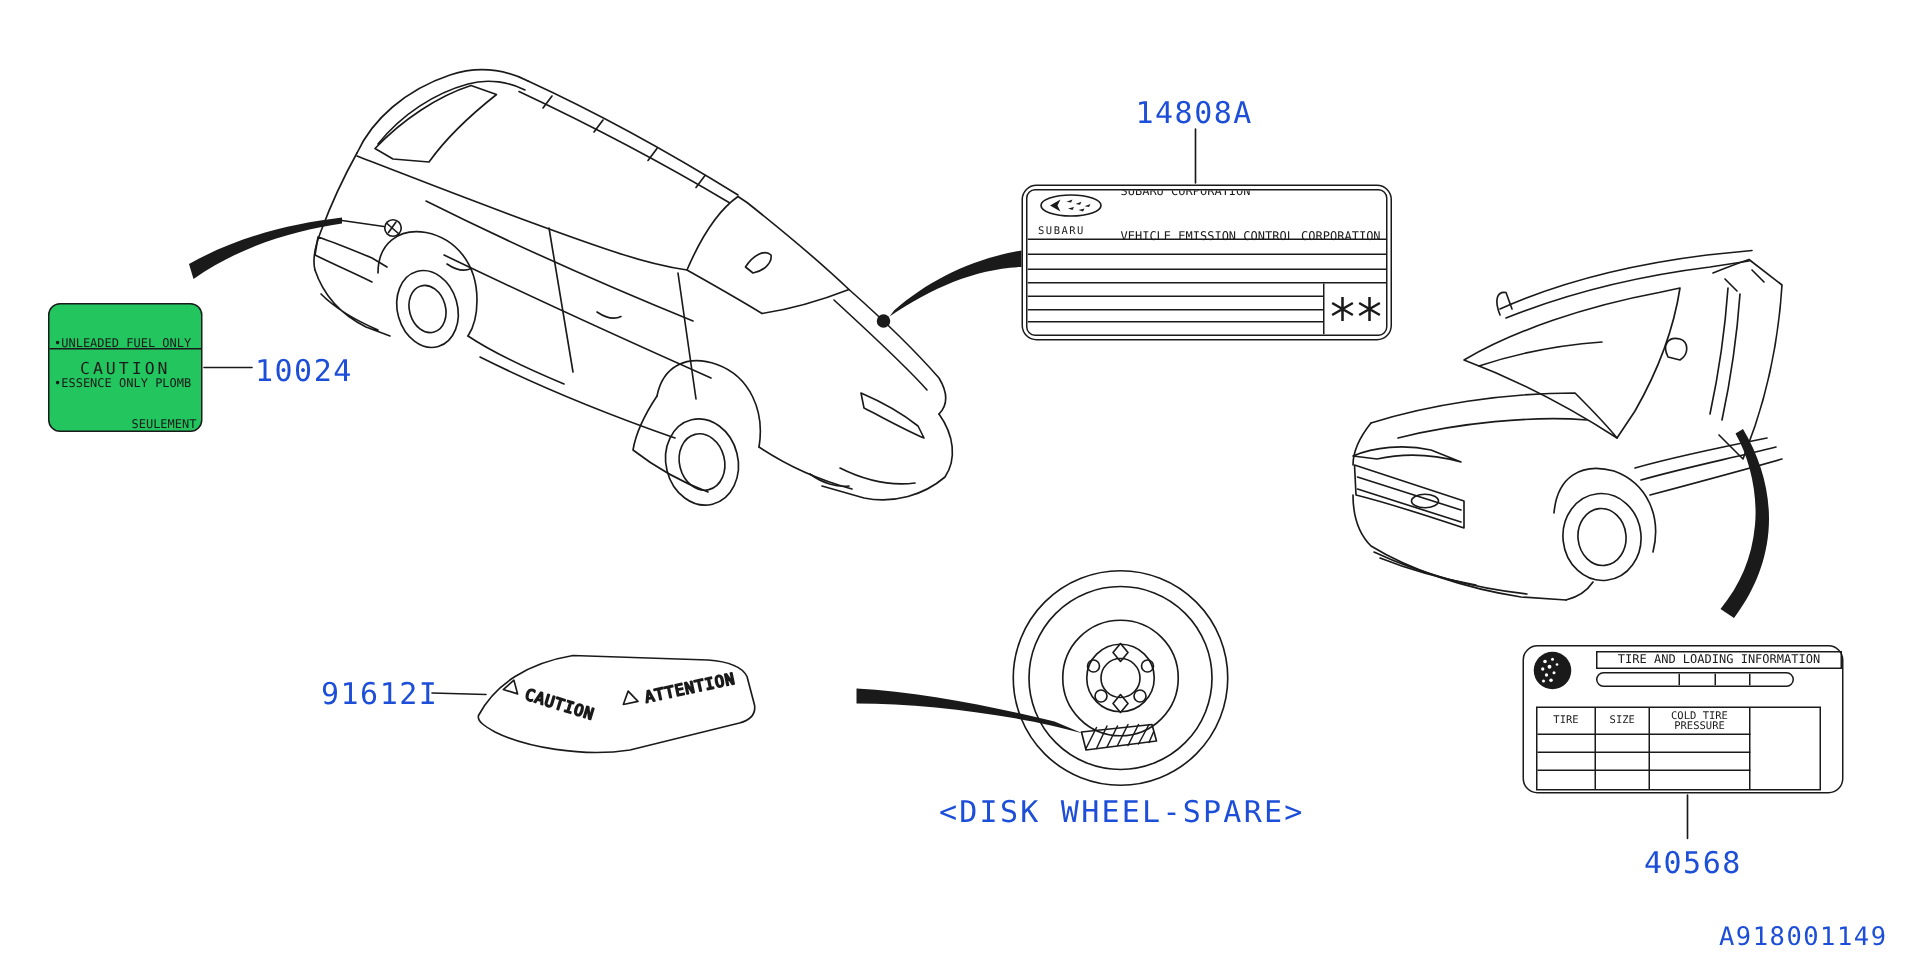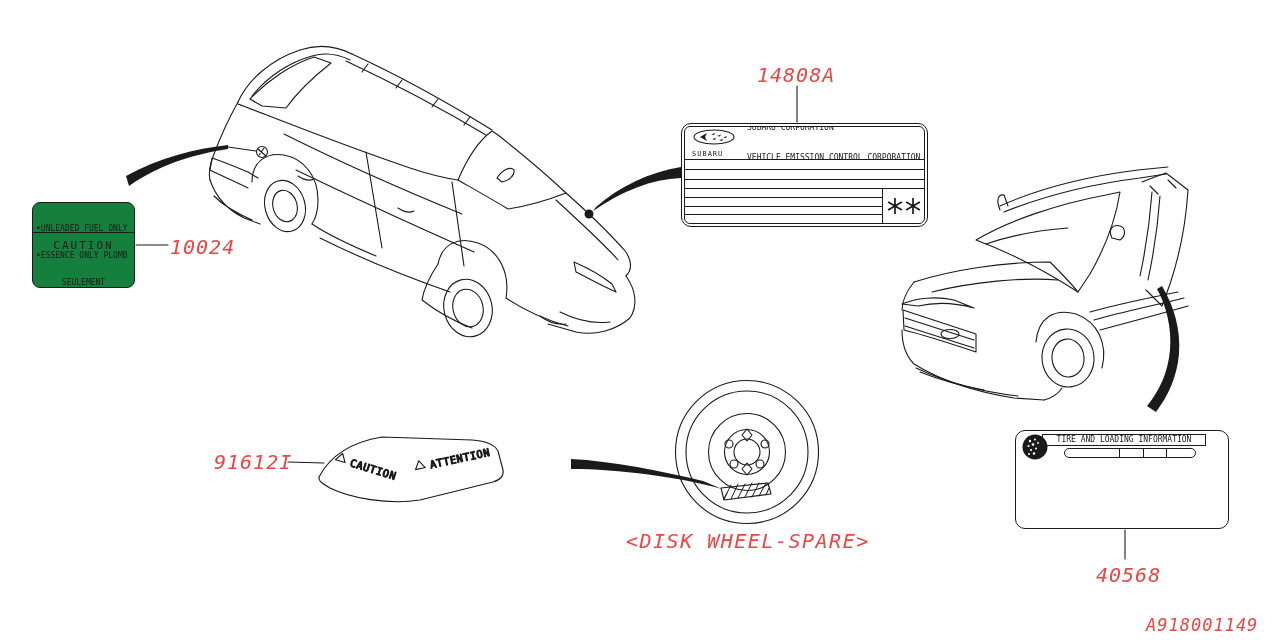--- a/index.html
+++ b/index.html
@@ -7,30 +7,30 @@
   body {
     position: relative;
     background: #ffffff;
     font-family: "DejaVu Sans Mono", monospace;
     color: #1a1a1a;
     overflow: hidden;
   }
   svg text { font-family: "DejaVu Sans Mono", monospace; fill:#1a1a1a; }
 
   
-  .pn { position:absolute; font-size:20px; letter-spacing:1px; white-space:pre; color:#ef4444;font-style:italic; }
+  .pn { position:absolute; font-size:20px; letter-spacing:1px; white-space:pre; color:#1d4ed8; }
 
   
   .fuel-label {
     position:absolute; left:32px; top:202px; width:103px; height:86px;
-    border:1.3px solid #1a1a1a; border-radius:8px; background:#15803d;
+    border:1.3px solid #1a1a1a; border-radius:8px; background:#22c55e;
   }
   .fuel-top { height:30px; border-bottom:1.3px solid #1a1a1a; padding:3px 3px 0 3px;
               font-size:8px; line-height:9px; white-space:pre; }
-  .fuel-top .r { text-align:center; }
+  .fuel-top .r { text-align:right; }
   .fuel-caution { text-align:center; font-size:11px; letter-spacing:2px; padding-top:6px; }
 
   
   .emission-label {
     position:absolute; left:681px; top:123px; width:247px; height:104px;
     border:1.3px solid #1a1a1a; border-radius:10px; padding:2px; background:#fff;
   }
   .emission-inner { width:100%; height:100%; border:1px solid #1a1a1a; border-radius:6px;
                     display:flex; flex-direction:column; overflow:hidden; }
   .em-header { height:33px; border-bottom:1px solid #1a1a1a; display:flex; align-items:center; }
@@ -44,21 +44,21 @@
   .em-brow { flex:1; border-bottom:1px solid #1a1a1a; }
   .em-brow:last-child { border-bottom:none; }
   .em-bright { width:42px; border-left:1px solid #1a1a1a; display:flex; align-items:center; justify-content:center; }
 
   
   .tire-label {
     position:absolute; left:1015px; top:430px; width:214px; height:99px;
     border:1.3px solid #1a1a1a; border-radius:10px; background:#fff;
   }
   .tl-circle { position:absolute; left:6px; top:3px; }
-  .tl-titlebar { position:absolute; left:26px; top:3px; width:164px; height:12px;
+  .tl-titlebar { position:absolute; left:48px; top:3px; width:164px; height:12px;
                  border:1px solid #1a1a1a; text-align:center; font-size:8px; line-height:10px;
                  letter-spacing:0px; white-space:pre; }
   .tl-pill { position:absolute; left:48px; top:17px; width:132px; height:10px;
              border:1px solid #1a1a1a; border-radius:5px; display:flex; overflow:hidden; }
   .tl-pill div { border-right:1px solid #1a1a1a; }
   .tl-pill div:last-child { border-right:none; }
   .tl-table { position:absolute; left:8px; top:40px; width:190px; height:56px;
               border:1px solid #1a1a1a; display:grid;
               grid-template-columns:39px 36px 67px 1fr;
               grid-template-rows:18px 12px 12px 1fr; }
@@ -247,20 +247,38 @@
       </g>
     </svg>
   </div>
   <div class="tl-titlebar">TIRE AND LOADING INFORMATION</div>
   <div class="tl-pill">
     <div style="width:55px"></div>
     <div style="width:24px"></div>
     <div style="width:23px"></div>
     <div style="flex:1"></div>
   </div>
+  <div class="tl-table">
+    <div class="tl-cell">TIRE</div>
+    <div class="tl-cell">SIZE</div>
+    <div class="tl-cell">
+      <div>COLD TIRE</div>
+      <div>PRESSURE</div>
+    </div>
+    <div class="tl-cell tl-merged norb" style="border-right:none"></div>
+    <div class="tl-cell"></div>
+    <div class="tl-cell"></div>
+    <div class="tl-cell"></div>
+    <div class="tl-cell"></div>
+    <div class="tl-cell"></div>
+    <div class="tl-cell"></div>
+    <div class="tl-cell norb"></div>
+    <div class="tl-cell norb"></div>
+    <div class="tl-cell norb"></div>
+  </div>
 </div>
 
 <div class="pn" style="left:170px; top:235px;">10024</div>
 <div class="pn" style="left:757px; top:63px;">14808A</div>
 <div class="pn" style="left:214px; top:450px;">91612I</div>
 <div class="pn" style="left:1096px; top:563px;">40568</div>
 <div class="pn" style="left:626px; top:529px; letter-spacing:1.5px;">&lt;DISK WHEEL-SPARE&gt;</div>
 <div class="pn" style="left:1146px; top:615px; font-size:17px;text-align:right;">A918001149</div>
 
 </body></html>

